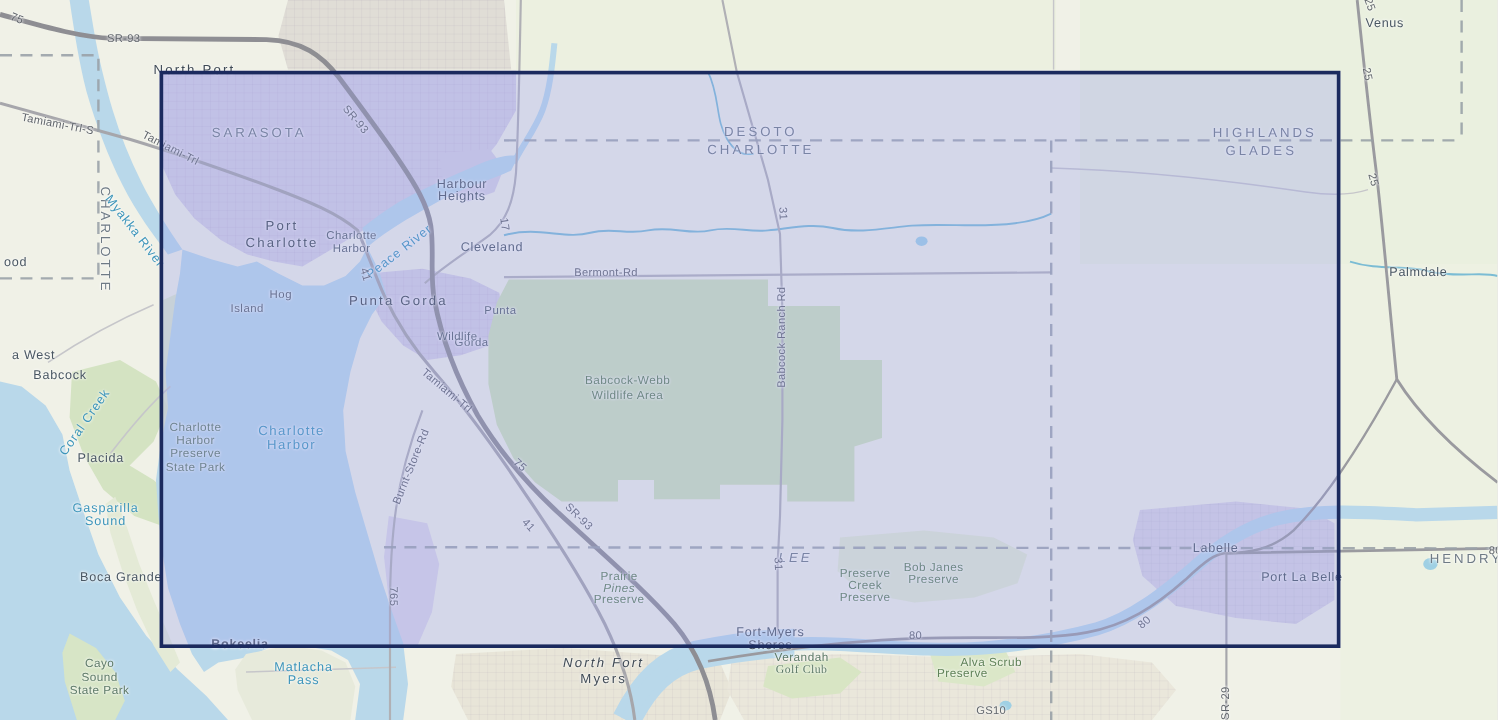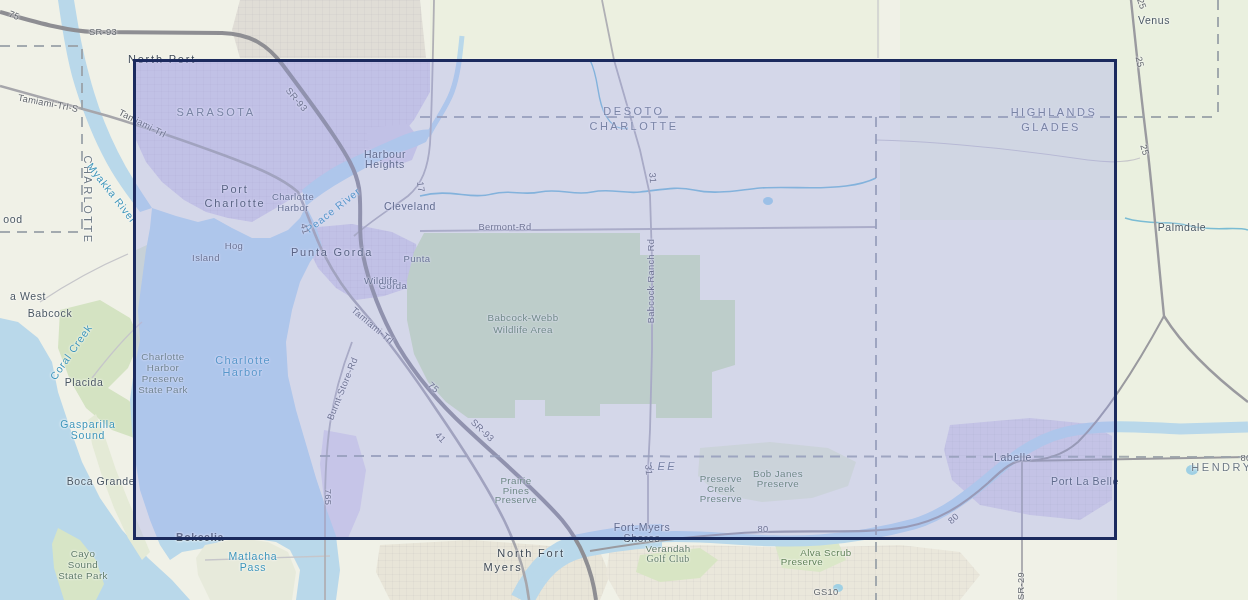--- a/index.html
+++ b/index.html
@@ -118,21 +118,21 @@
       <span class="lbl county" style="left: 634px; top: 126px;">CHARLOTTE</span>
       <span class="lbl county" style="left: 1054px; top: 112px;">HIGHLANDS</span>
       <span class="lbl county" style="left: 1051px; top: 127px;">GLADES</span>
       <span class="lbl county" style="left: 87px; top: 200px; transform: translate(-50%, -50%) rotate(90deg);">CHARLOTTE</span>
       <span class="lbl county" style="left: 663px; top: 466px; font-style: italic;">LEE</span>
       <span class="lbl county" style="left: 1222px; top: 467px;">HENDRY</span>
       <span class="lbl city-lg" style="left: 162px; top: 59px;">North Port</span>
       <span class="lbl city-lg" style="left: 235px; top: 189px;">Port</span>
       <span class="lbl city-lg" style="left: 235px; top: 203px;">Charlotte</span>
       <span class="lbl city-lg" style="left: 332px; top: 252px; text-align: right;">Punta Gorda</span>
-      <span class="lbl city-lg" style="left: 531px; top: 553px;">North Fort</span>
+      <span class="lbl city-lg" style="left: 503px; top: 553px; font-style: italic;">North Fort</span>
       <span class="lbl city-lg" style="left: 503px; top: 567px;">Myers</span>
       <span class="lbl town" style="left: 385px; top: 154px;">Harbour</span>
       <span class="lbl town" style="left: 385px; top: 164px;">Heights</span>
       <span class="lbl town" style="left: 410px; top: 206px;">Cleveland</span>
       <span class="lbl town-sm" style="left: 293px; top: 197px;">Charlotte</span>
       <span class="lbl town-sm" style="left: 293px; top: 208px;">Harbor</span>
       <span class="lbl town-sm" style="left: 202px; top: 246px; margin-left: 32px;">Hog</span>
       <span class="lbl town-sm" style="left: 206px; top: 258px;">Island</span>
       <span class="lbl town-sm" style="left: 381px; top: 259px; margin-left: 36px;">Punta</span>
       <span class="lbl town-sm" style="left: 381px; top: 286px; margin-left: 12px;">Gorda</span>
@@ -157,21 +157,21 @@
       <span class="lbl park-gray" style="left: 163px; top: 390px;">State Park</span>
       <span class="lbl park-gray" style="left: 83px; top: 554px;">Cayo</span>
       <span class="lbl park-gray" style="left: 83px; top: 565px;">Sound</span>
       <span class="lbl park-gray" style="left: 83px; top: 576px;">State Park</span>
       <span class="lbl park" style="left: 721px; top: 479px;">Preserve</span>
       <span class="lbl park" style="left: 721px; top: 489px;">Creek</span>
       <span class="lbl park" style="left: 721px; top: 499px;">Preserve</span>
       <span class="lbl park" style="left: 778px; top: 474px;">Bob Janes</span>
       <span class="lbl park" style="left: 778px; top: 484px;">Preserve</span>
       <span class="lbl park" style="left: 516px; top: 481px;">Prairie</span>
-      <span class="lbl park" style="left: 516px; top: 491px;">Pines</span>
+      <span class="lbl park" style="left: 516px; top: 491px; font-style: italic;">Pines</span>
       <span class="lbl park" style="left: 516px; top: 500px;">Preserve</span>
       <span class="lbl park" style="left: 802px; top: 553px; margin-left: 24px;">Alva Scrub</span>
       <span class="lbl park" style="left: 802px; top: 562px;">Preserve</span>
       <span class="lbl park-gray" style="left: 668px; top: 549px;">Verandah</span>
       <span class="lbl park-gray" style="left: 668px; top: 559px; font-family: Liberation Serif, serif;">Golf Club</span>
       <span class="lbl water" style="left: 112px; top: 193px; transform: translate(-50%, -50%) rotate(52deg);">Myakka River</span>
       <span class="lbl water" style="left: 333px; top: 210px; transform: translate(-50%, -50%) rotate(-38deg);">Peace River</span>
       <span class="lbl water-lg" style="left: 243px; top: 360px;">Charlotte</span>
       <span class="lbl water-lg" style="left: 243px; top: 372px;">Harbor</span>
       <span class="lbl water" style="left: 88px; top: 424px;">Gasparilla</span>

